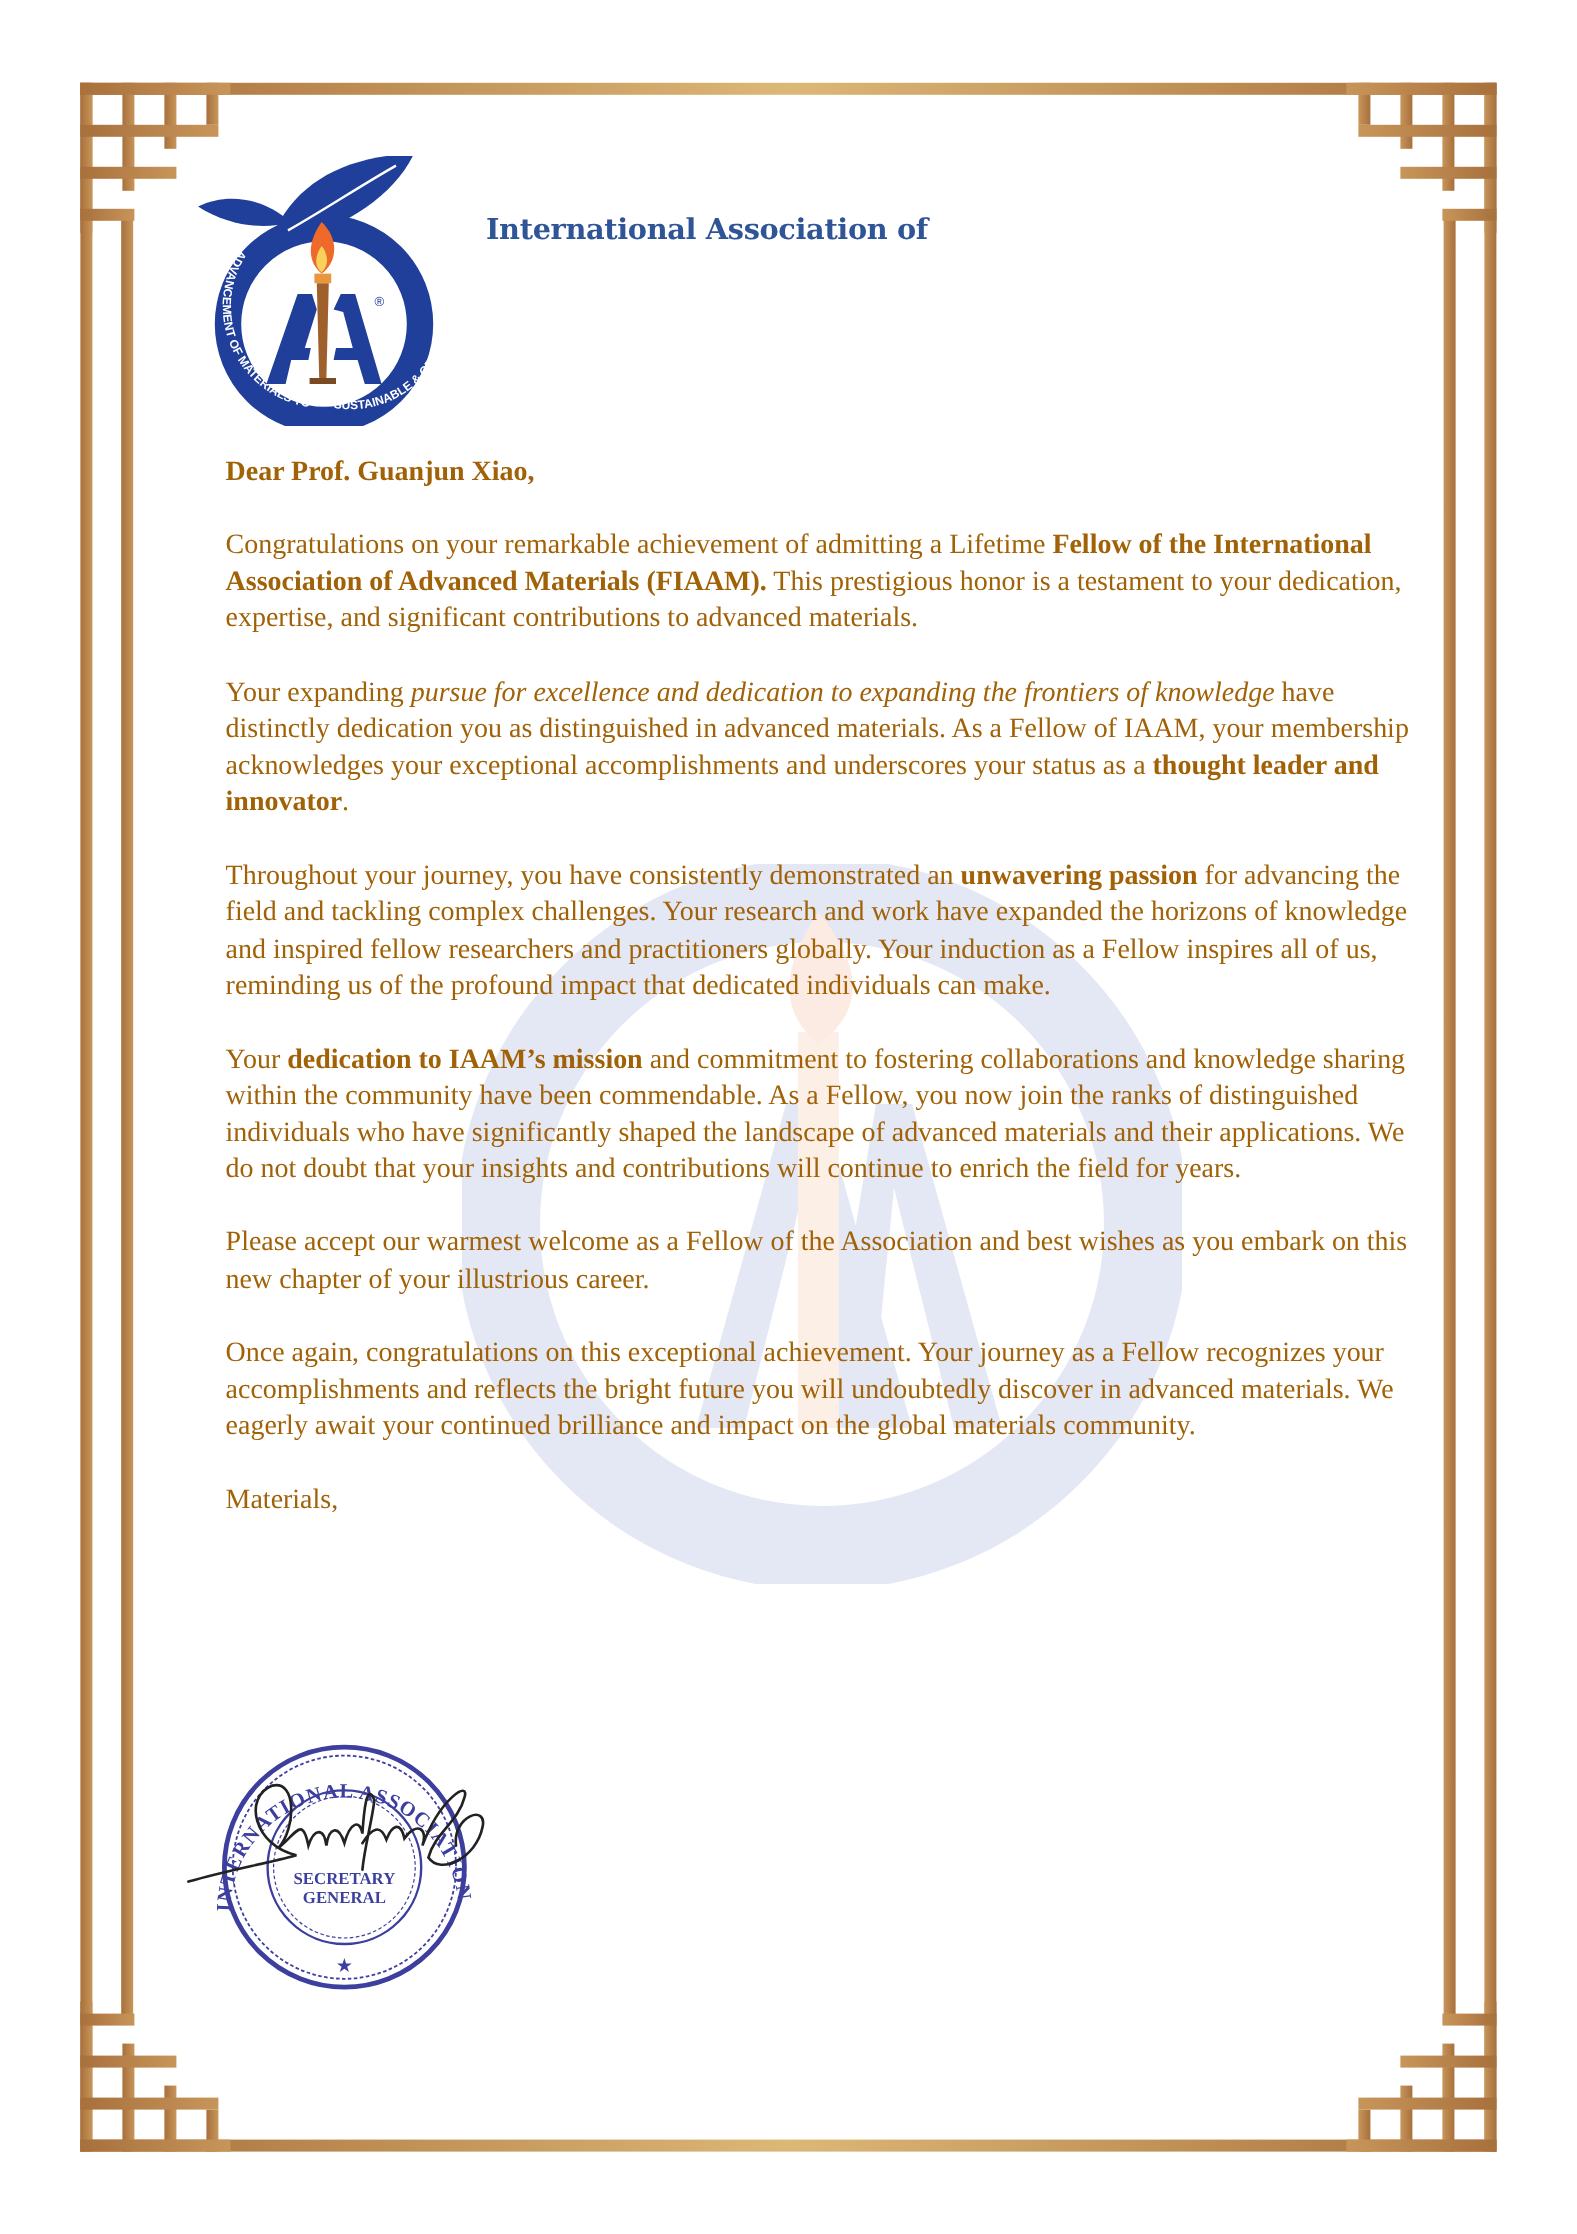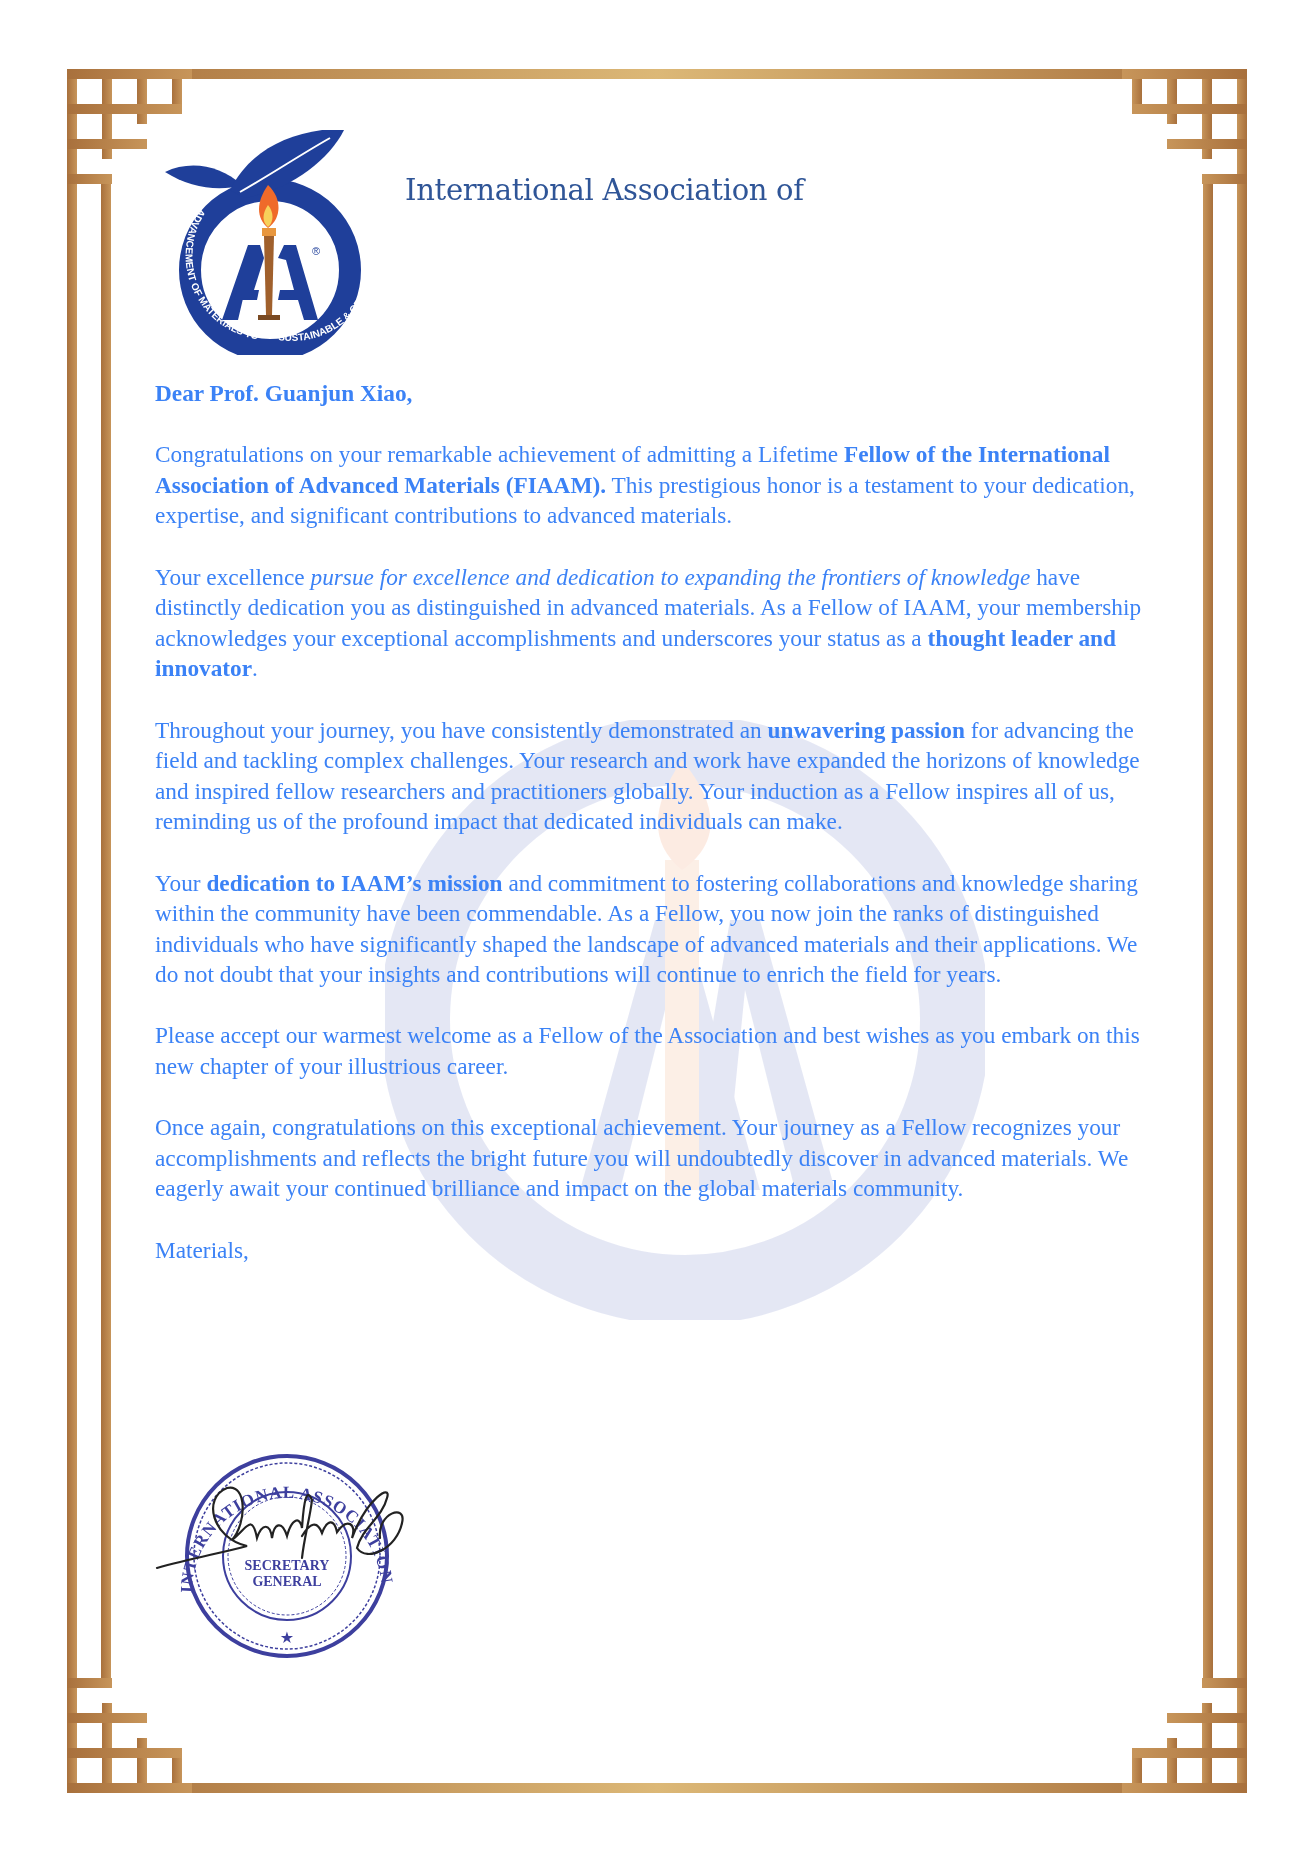--- a/index.html
+++ b/index.html
@@ -2,22 +2,22 @@
 <html><head>
 <meta charset="utf-8">
 <style>
   html, body { margin:0; padding:0; background:#ffffff; }
   body { width:1314px; height:1862px; position:relative; overflow:hidden; font-family:"Liberation Serif", serif; }
   .page { position:absolute; left:0; top:0; width:1314px; height:1862px; background:#fff; }
   .frame-svg { position:absolute; left:0; top:0; width:1314px; height:1862px; }
   .watermark { position:absolute; left:385px; top:720px; width:600px; height:600px; opacity:0.13; }
   .header { position:absolute; left:160px; top:130px; }
   .logo { position:absolute; left:0; top:0; width:220px; height:225px; }
-  .org-name { position:absolute; left:245px; top:40px; width:600px; color:#2f5597; font-family:"DejaVu Serif", serif; font-weight:normal; font-size:29px; line-height:41px; letter-spacing:-0.3px; }
-  .letter { position:absolute; left:155px; top:378px; width:990px; font-size:23.3px; line-height:30.6px; color:#3b82f6; }
+  .org-name { position:absolute; left:245px; top:40px; width:600px; color:#2f5597; font-family:"DejaVu Serif", serif; font-weight:bold; font-size:24px; line-height:41px; letter-spacing:-0.3px; }
+  .letter { position:absolute; left:188px; top:378px; width:990px; font-size:23.3px; line-height:30.6px; color:#a16207; }
   .salutation { font-weight:bold; margin:0 0 30.6px 0; }
   .para { margin:0 0 30.6px 0;font-family:Liberation Serif, serif; }
   .para b { font-weight:bold; }
   .para i { font-style:italic; }
   .closing { margin:0; }
   .seal { position:absolute; left:152px; top:1428px; width:270px; height:250px; }
 </style>
 </head>
 <body>
 
@@ -124,21 +124,21 @@
     <div class="org-name">
       <div>International Association of</div>
     </div>
   </div>
 
   <div class="letter">
     <p class="salutation">Dear Prof. Guanjun Xiao,</p>
 
     <p class="para"><span>Congratulations on your remarkable achievement of admitting a Lifetime </span><b>Fellow of the International Association of Advanced Materials (FIAAM).</b><span> This prestigious honor is a testament to your dedication, expertise, and significant contributions to advanced materials.</span></p>
 
-    <p class="para"><span>Your excellence </span><i>pursue for excellence and dedication to expanding the frontiers of knowledge</i><span> have distinctly dedication you as distinguished in advanced materials. As a Fellow of IAAM, your membership acknowledges your exceptional accomplishments and underscores your status as a </span><b>thought leader and innovator</b><span>.</span></p>
+    <p class="para"><span>Your expanding </span><i>pursue for excellence and dedication to expanding the frontiers of knowledge</i><span> have distinctly dedication you as distinguished in advanced materials. As a Fellow of IAAM, your membership acknowledges your exceptional accomplishments and underscores your status as a </span><b>thought leader and innovator</b><span>.</span></p>
 
     <p class="para"><span>Throughout your journey, you have consistently demonstrated an </span><b>unwavering passion</b><span> for advancing the field and tackling complex challenges. Your research and work have expanded the horizons of knowledge and inspired fellow researchers and practitioners globally. Your induction as a Fellow inspires all of us, reminding us of the profound impact that dedicated individuals can make.</span></p>
 
     <p class="para"><span>Your </span><b>dedication to IAAM’s mission</b><span> and commitment to fostering collaborations and knowledge sharing within the community have been commendable. As a Fellow, you now join the ranks of distinguished individuals who have significantly shaped the landscape of advanced materials and their applications. We do not doubt that your insights and contributions will continue to enrich the field for years.</span></p>
 
     <p class="para">Please accept our warmest welcome as a Fellow of the Association and best wishes as you embark on this new chapter of your illustrious career.</p>
 
     <p class="para">Once again, congratulations on this exceptional achievement. Your journey as a Fellow recognizes your accomplishments and reflects the bright future you will undoubtedly discover in advanced materials. We eagerly await your continued brilliance and impact on the global materials community.</p>
 
     <p class="closing">Materials,</p>

